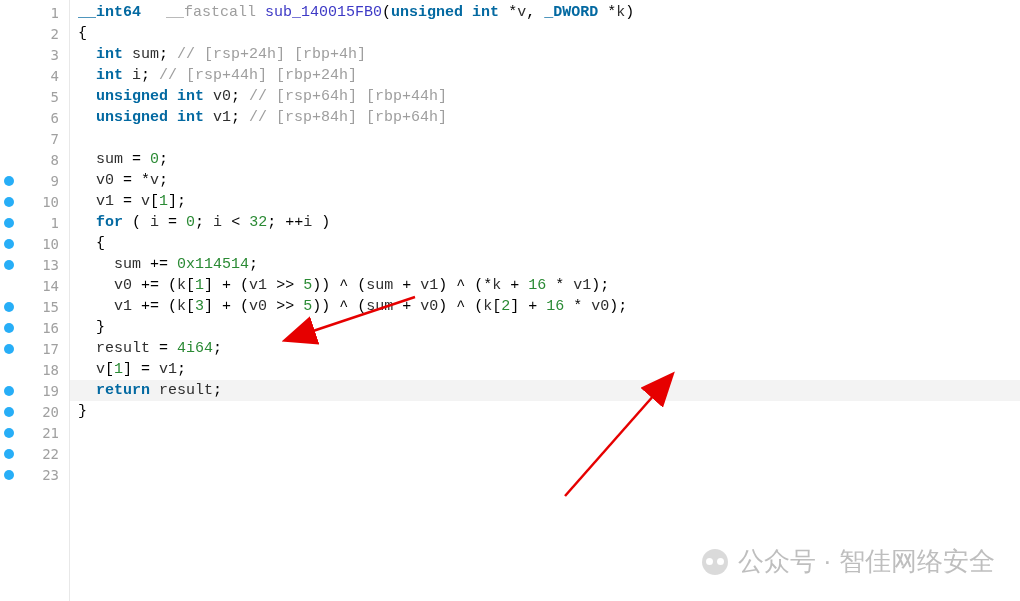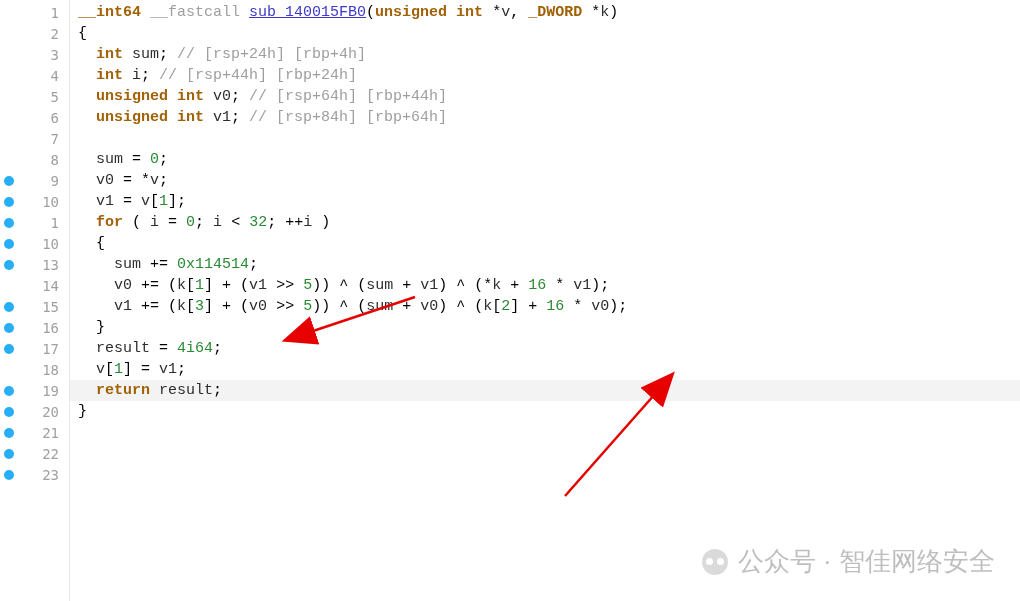--- a/index.html
+++ b/index.html
@@ -52,27 +52,27 @@
     position:relative;
   }
   .cline {
     height:21px;
     line-height:21px;
     white-space:pre;
     padding-left:8px;
     font-family:Consolas,"Courier New",monospace;
   }
   .cline.hl { background:#f3f3f3; }
-  .tk-kw    { color:#a16207; font-weight:bold;text-align:center; }  
-  .tk-func  { color:#3d39c6;text-decoration:underline; }                    
+  .tk-kw    { color:#0369a1; font-weight:bold;text-align:center; }  
+  .tk-func  { color:#3d39c6; }                    
   .tk-var   { color:#2e2e2e; }
   .tk-num   { color:#2a8a34; }
   .tk-hex   { color:#2a8a34; }
   .tk-cmt   { color:#9e9e9e; }
-  .tk-addr  { color:#9e9e9e; }
+  .tk-addr  { color:#9e9e9e;margin-left:16px; }
   .tk-punc  { color:#000; }
   
   .arrows {
     position:absolute;
     left:0; top:0;
     width:1020px; height:601px;
     pointer-events:none;
   }
   
   .wm {

